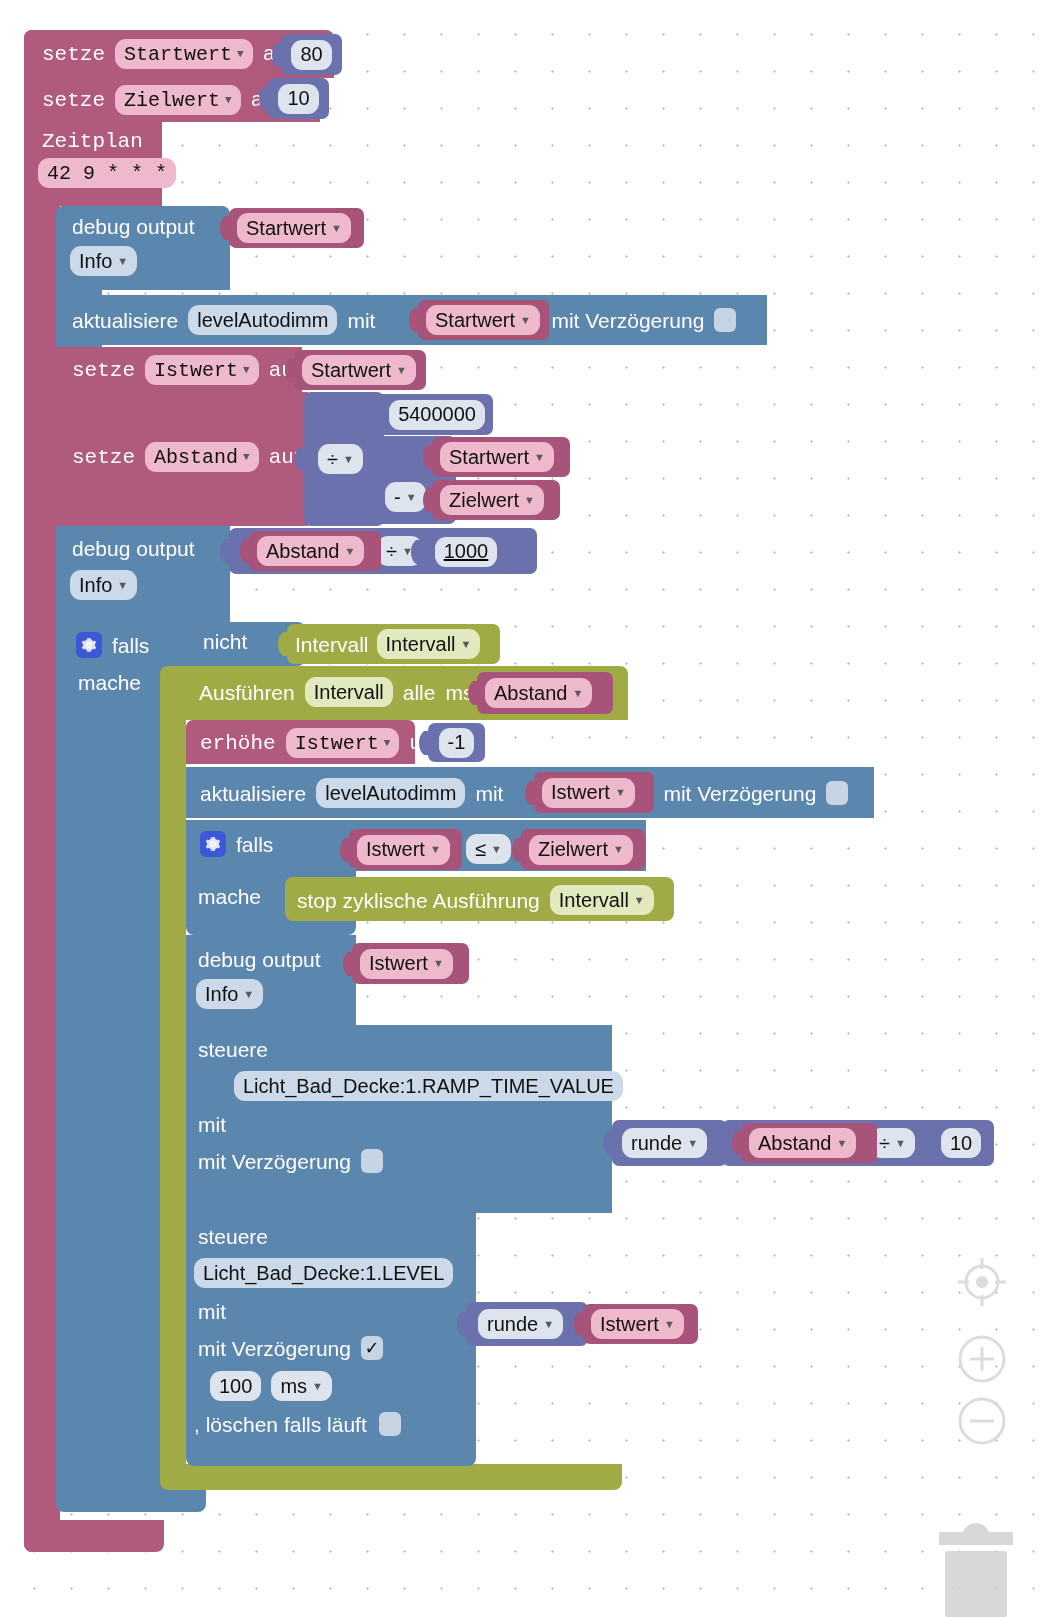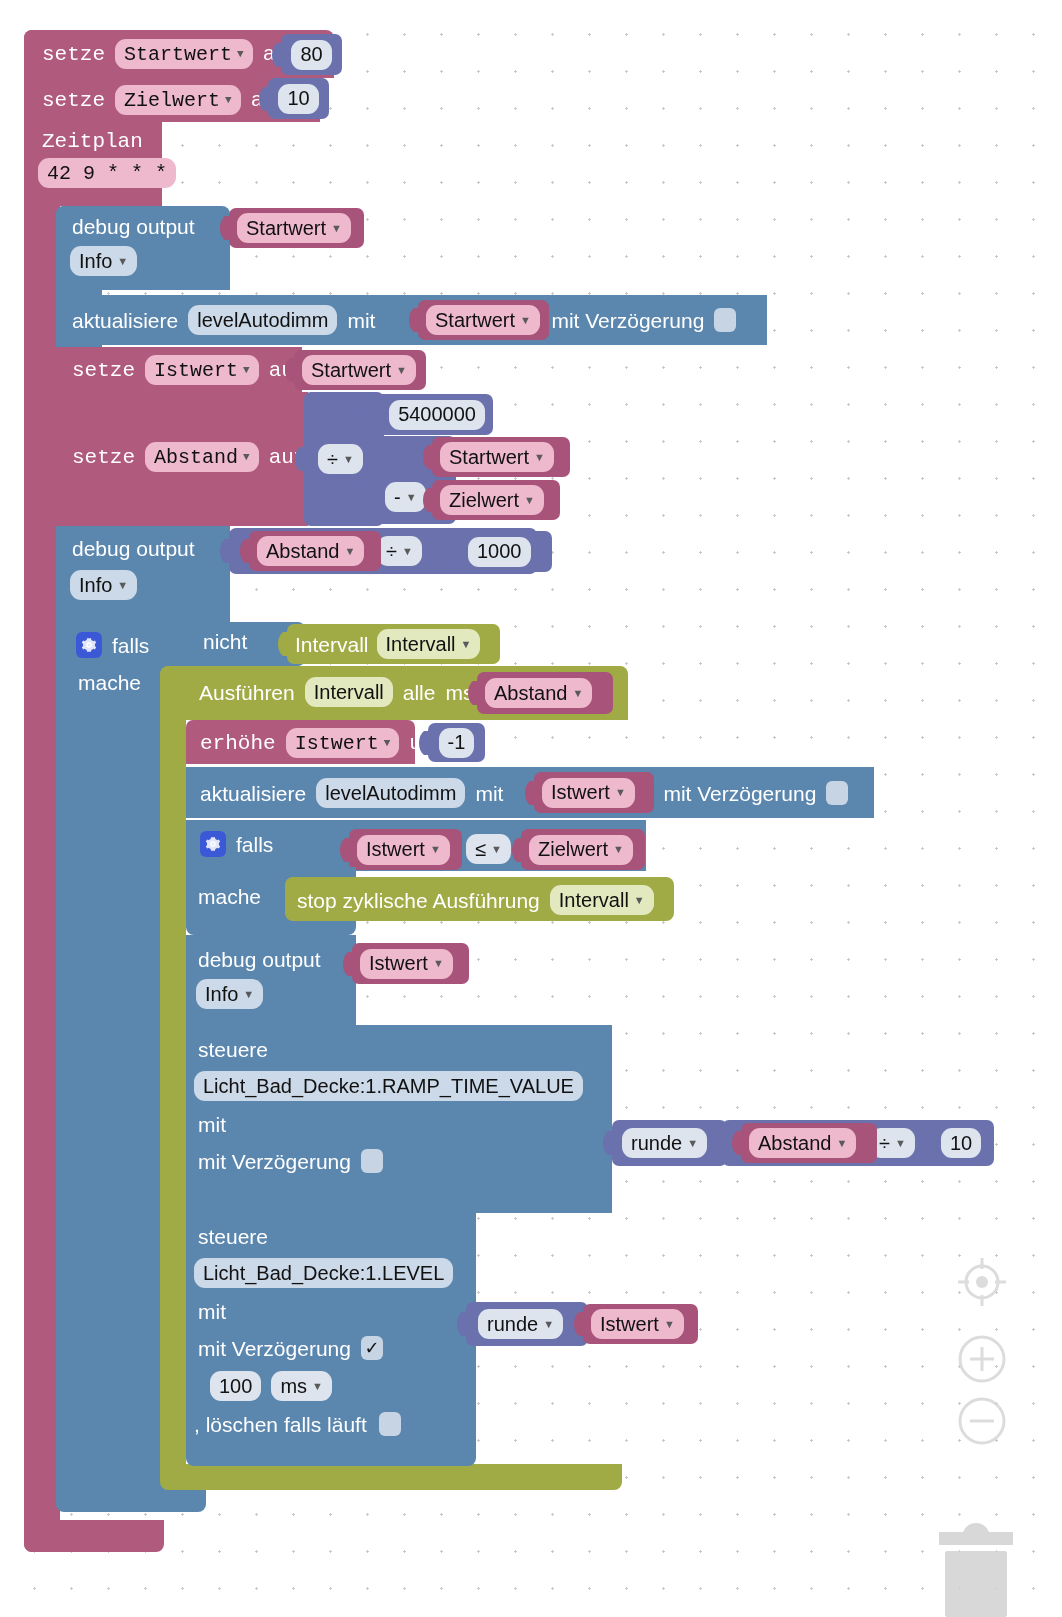--- a/index.html
+++ b/index.html
@@ -292,21 +292,21 @@
     <span class="notch">
         <svg width="10" height="24" viewBox="0 0 10 24">
           <path d="M10 0 H5 q-5 4 -5 12 q0 8 5 12 H10 Z" fill="#a8537a"></path>
         </svg>
       </span>
     <span class="field f-varpink">
       <span>Abstand</span>
       <span class="caret">▼</span>
     </span>
   </div>
-  <div class="rep c-math" style="left:460px;top:531px;width:92px;height:41px;justify-content:flex-start;">
+  <div class="rep c-math" style="left:420px;top:531px;width:92px;height:41px;justify-content:center;text-decoration:underline;">
     <span class="notch">
         <svg width="10" height="24" viewBox="0 0 10 24">
           <path d="M10 0 H5 q-5 4 -5 12 q0 8 5 12 H10 Z" fill="#6a71ad"></path>
         </svg>
       </span>
     <span class="field f-light">1000</span>
   </div>
 
   <div class="blk c-act" style="left:64px;top:622px;width:226px;height:48px;border-radius:7px 7px 0 0;">
     <div class="row" style="padding:10px 0 0 12px;">
@@ -484,21 +484,21 @@
     <span class="field f-varpink">
       <span>Istwert</span>
       <span class="caret">▼</span>
     </span>
   </div>
 
   <div class="blk c-act" style="left:186px;top:1025px;width:426px;height:188px;">
     <div style="padding:14px 0 0 12px;">
       <span class="lbl">steuere</span>
     </div>
-    <div style="padding:10px 0 0 8px;">
+    <div style="padding:10px 0 0 8px;margin-left:40px;">
       <span class="field f-blue">Licht_Bad_Decke:1.RAMP_TIME_VALUE</span>
     </div>
     <div style="padding:13px 0 0 12px;">
       <span class="lbl">mit</span>
     </div>
     <div class="row" style="padding:13px 0 0 12px;">
       <span class="lbl">mit Verzögerung</span>
       <span class="chk"></span>
     </div>
   </div>

